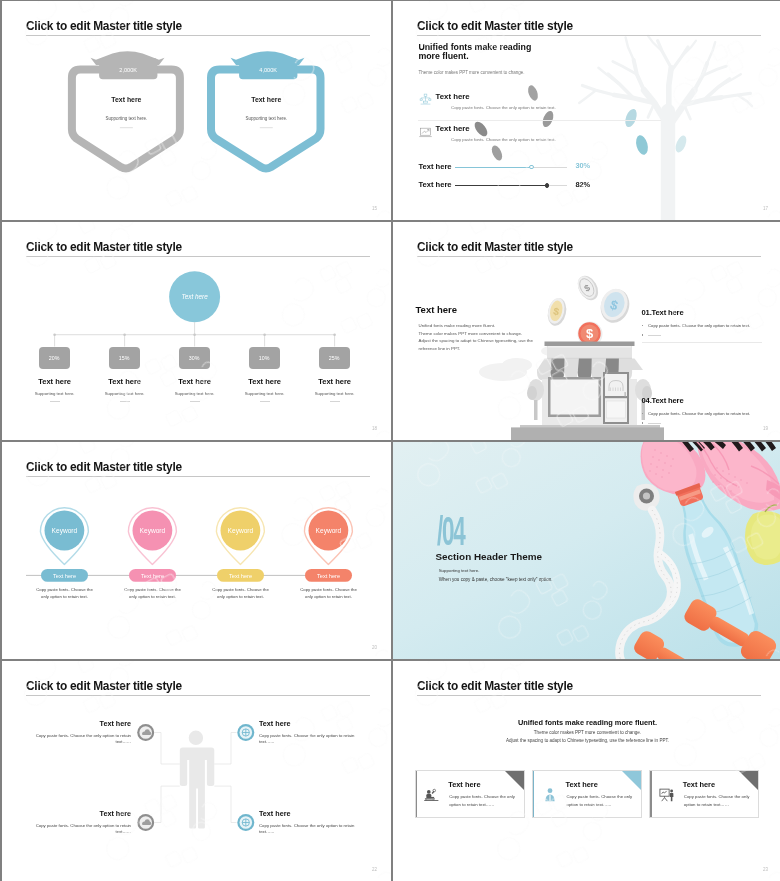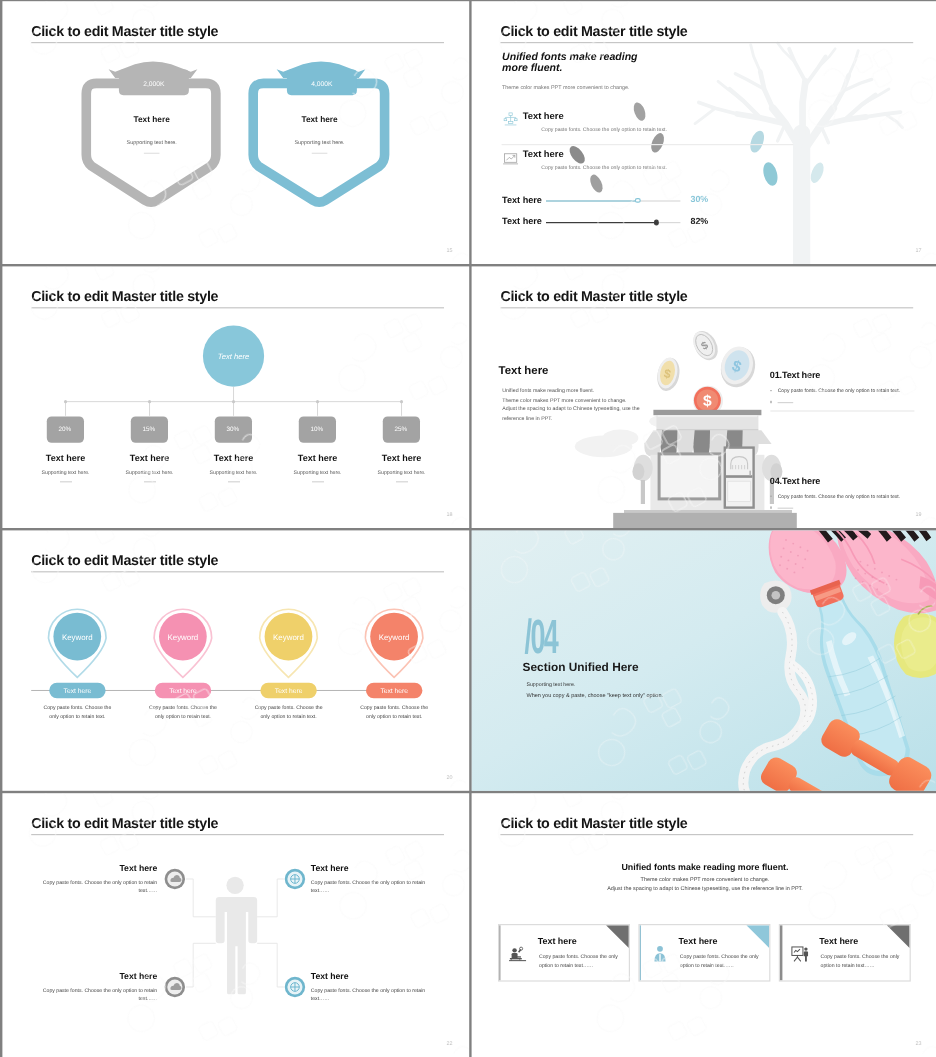--- a/index.html
+++ b/index.html
@@ -5,21 +5,21 @@
   html,body{margin:0;padding:0;}
   body{width:780px;height:881px;background:#808080;font-family:"Liberation Sans",sans-serif;overflow:hidden;}
   .grid{display:grid;grid-template-columns:389px 389px;grid-template-rows:219px 218px 217px 220px;gap:2px;padding:1px 0 0 2px;box-sizing:border-box;width:780px;height:881px;}
   .slide{background:#fff;position:relative;overflow:hidden;}
   .wm{position:absolute;left:0;top:0;width:100%;height:100%;pointer-events:none;z-index:5;opacity:0.55;}
   .ttl{position:absolute;left:24px;top:17.5px;font-size:11.9px;font-weight:bold;color:#151515;letter-spacing:-0.25px;}
   .ttlrule{position:absolute;left:23.7px;top:34.3px;width:344.5px;height:0.8px;background:#c6c6c6;}
   .pnum{position:absolute;right:14px;bottom:9px;font-size:4.5px;color:#bdbdbd;}
   .s1svg{position:absolute;left:0;top:0;}
   .s2bg{position:absolute;right:0;top:0;}
-  .s2lead{position:absolute;left:25.4px;top:42px;font-size:8.8px;font-weight:bold;color:#111;line-height:9.1px;white-space:pre-line;font-style:italic;}
+  .s2lead{position:absolute;left:25.4px;top:42px;font-size:8.8px;font-weight:bold;color:#111;line-height:9.1px;white-space:pre-line;}
   .s2sub{position:absolute;left:25.4px;top:68.5px;font-size:4.5px;color:#777;}
   .s2row{position:absolute;left:26.6px;width:250px;}
   .s2ico{position:absolute;left:-0.5px;top:1.5px;width:13px;height:13px;}
   .s2h{position:absolute;left:16px;top:0px;font-size:7.8px;font-weight:bold;color:#111;}
   .s2b{position:absolute;left:31.5px;top:13px;font-size:4.3px;color:#777;}
   .s2div{position:absolute;left:25px;top:118.5px;width:243px;height:0.7px;background:#ececec;}
   .s2bar{position:absolute;left:25.4px;width:270px;height:14px;}
   .s2blab{position:absolute;left:0;top:0;font-size:7.6px;font-weight:bold;color:#111;}
   .s2track{position:absolute;left:36.4px;top:5.2px;width:112.4px;height:1.1px;background:#d9d9d9;}
   .s2fill{position:absolute;left:0;top:0;height:1.1px;}
@@ -595,21 +595,21 @@
         </g>
         <g transform="rotate(30 278 216)">
           <rect x="240" y="204" width="26" height="25" rx="7" fill="url(#gdum)"></rect>
           <rect x="264" y="210" width="40" height="13" rx="5" fill="url(#gdum)"></rect>
           <rect x="302" y="202" width="28" height="29" rx="8" fill="url(#gdum)"></rect>
         </g>
       </g>
       </g>
     </svg>
     <div class="s6num">/04</div>
-    <div class="s6h">Section Unified Here</div>
+    <div class="s6h">Section Header Theme</div>
     <div class="s6s">Supporting text here.</div>
     <div class="s6b">When you copy &amp; paste, choose "keep text only" option.</div>
     <svg class="wm" style="opacity:0.35" viewBox="0 0 389 220">
         <defs>
           <pattern id="wmpat6" width="200" height="175" patternUnits="userSpaceOnUse" patternTransform="rotate(-28)">
             <g fill="none" stroke="#fafafa" stroke-width="1.1">
               <path d="M14 34 a11 11 0 1 0 0.01 0"></path>
               <path d="M30 18 q10 -6 14 4 q4 10 -6 14 q-12 4 -16 -6"></path>
               <rect x="58" y="18" width="13" height="13" rx="3"></rect>
               <rect x="74" y="22" width="13" height="13" rx="3"></rect>

